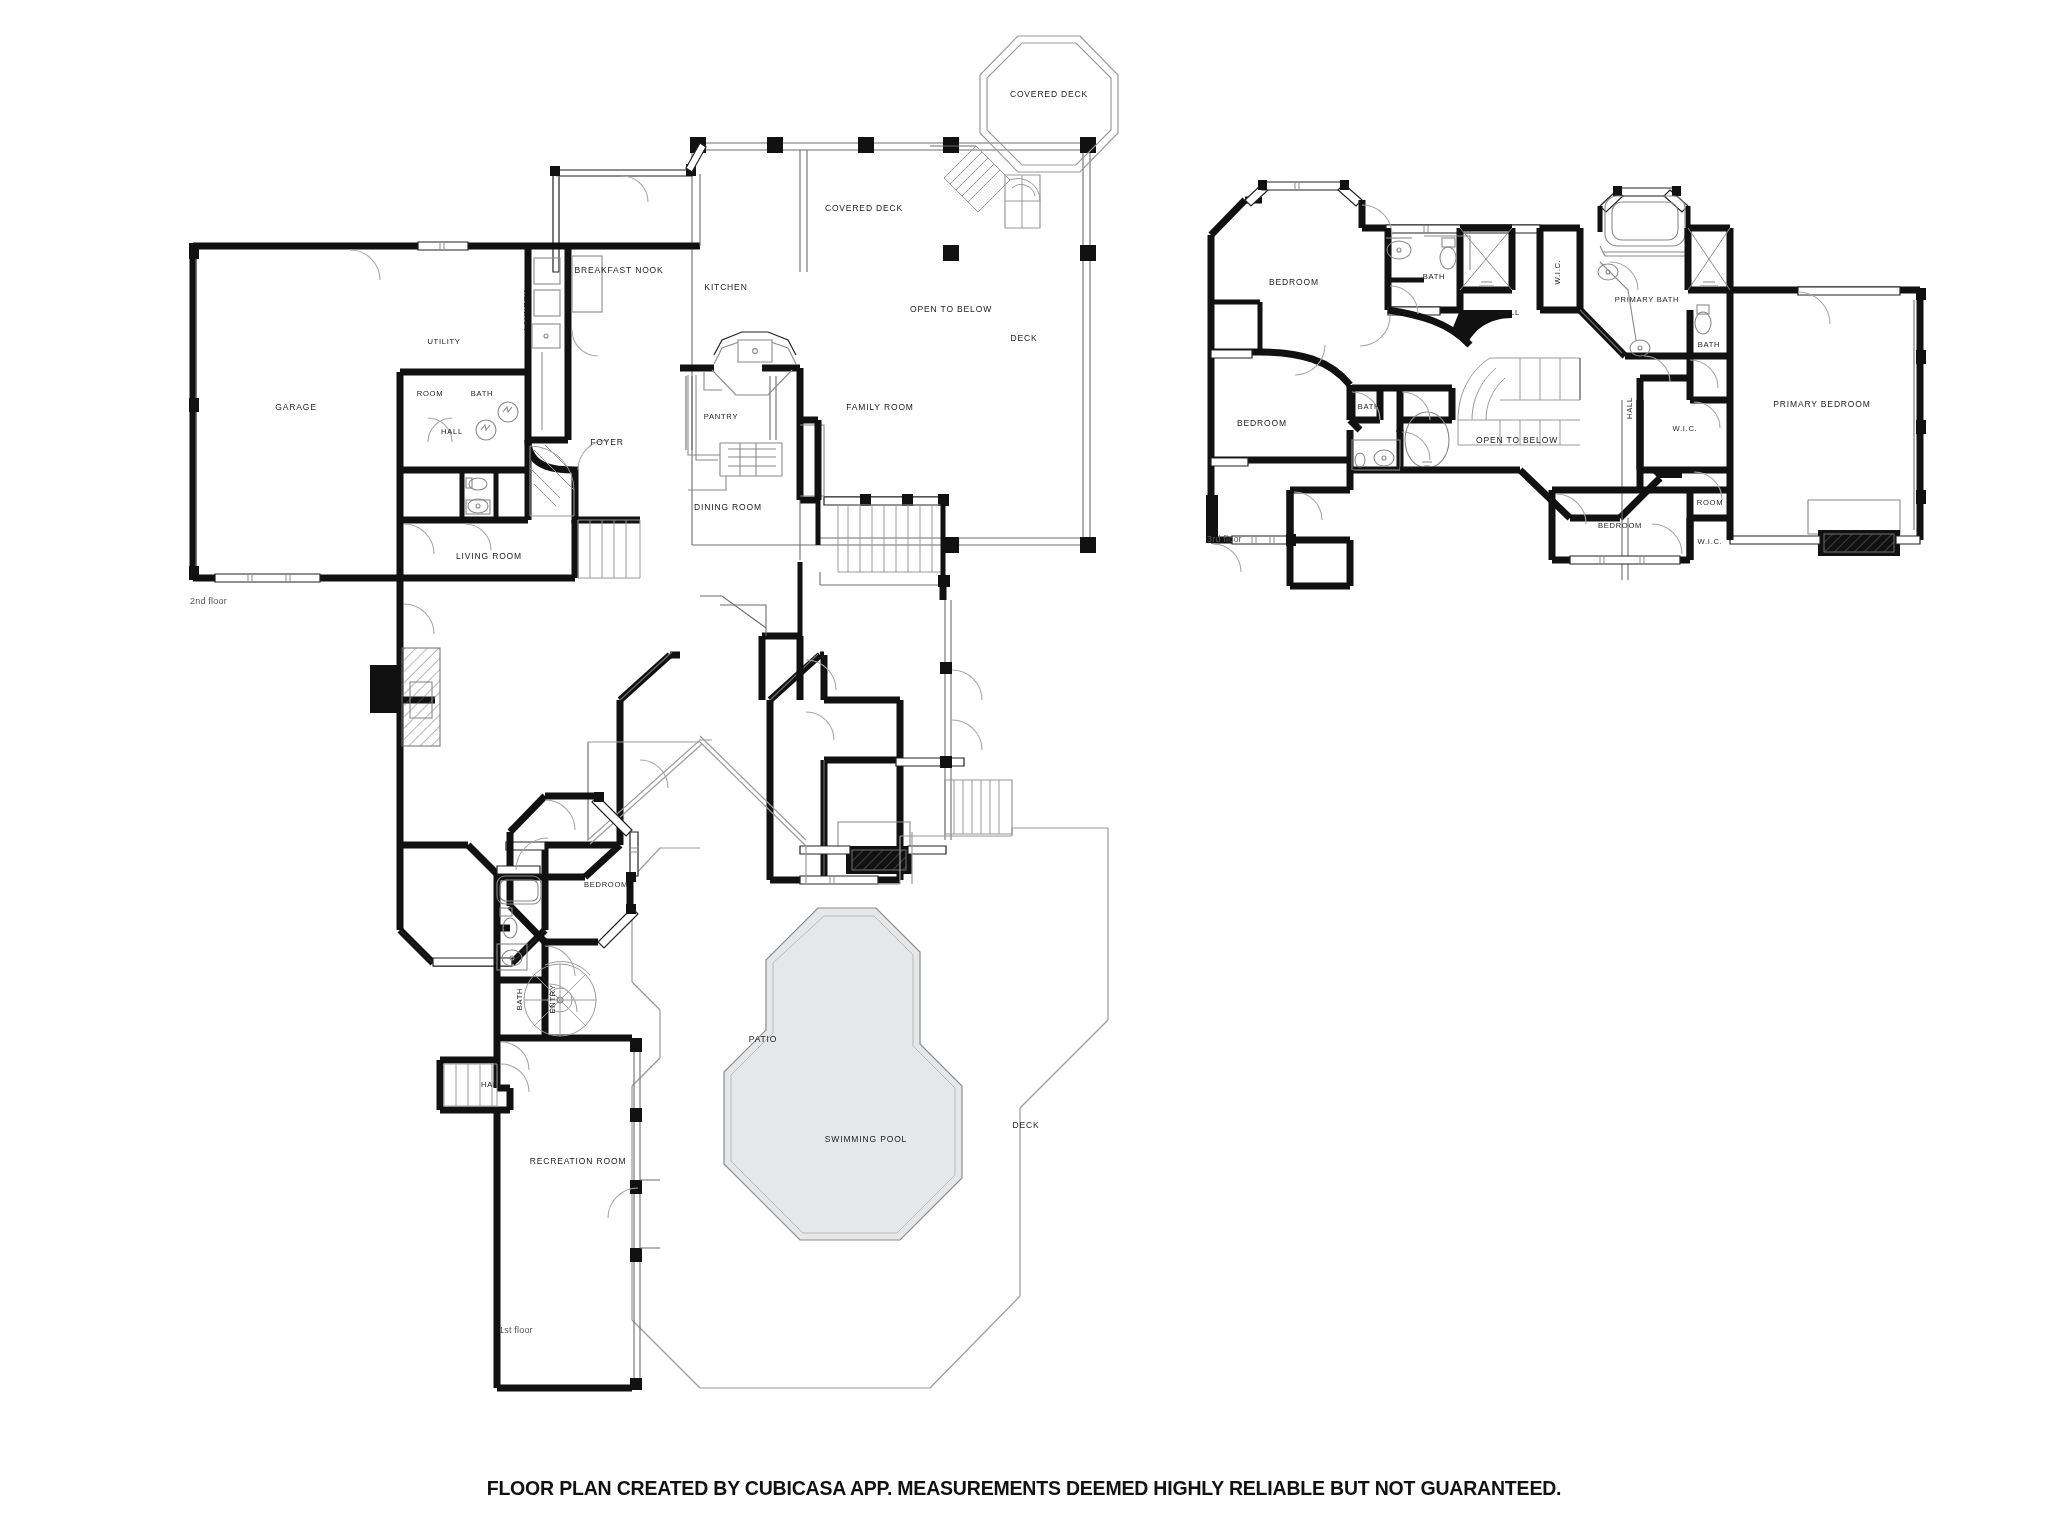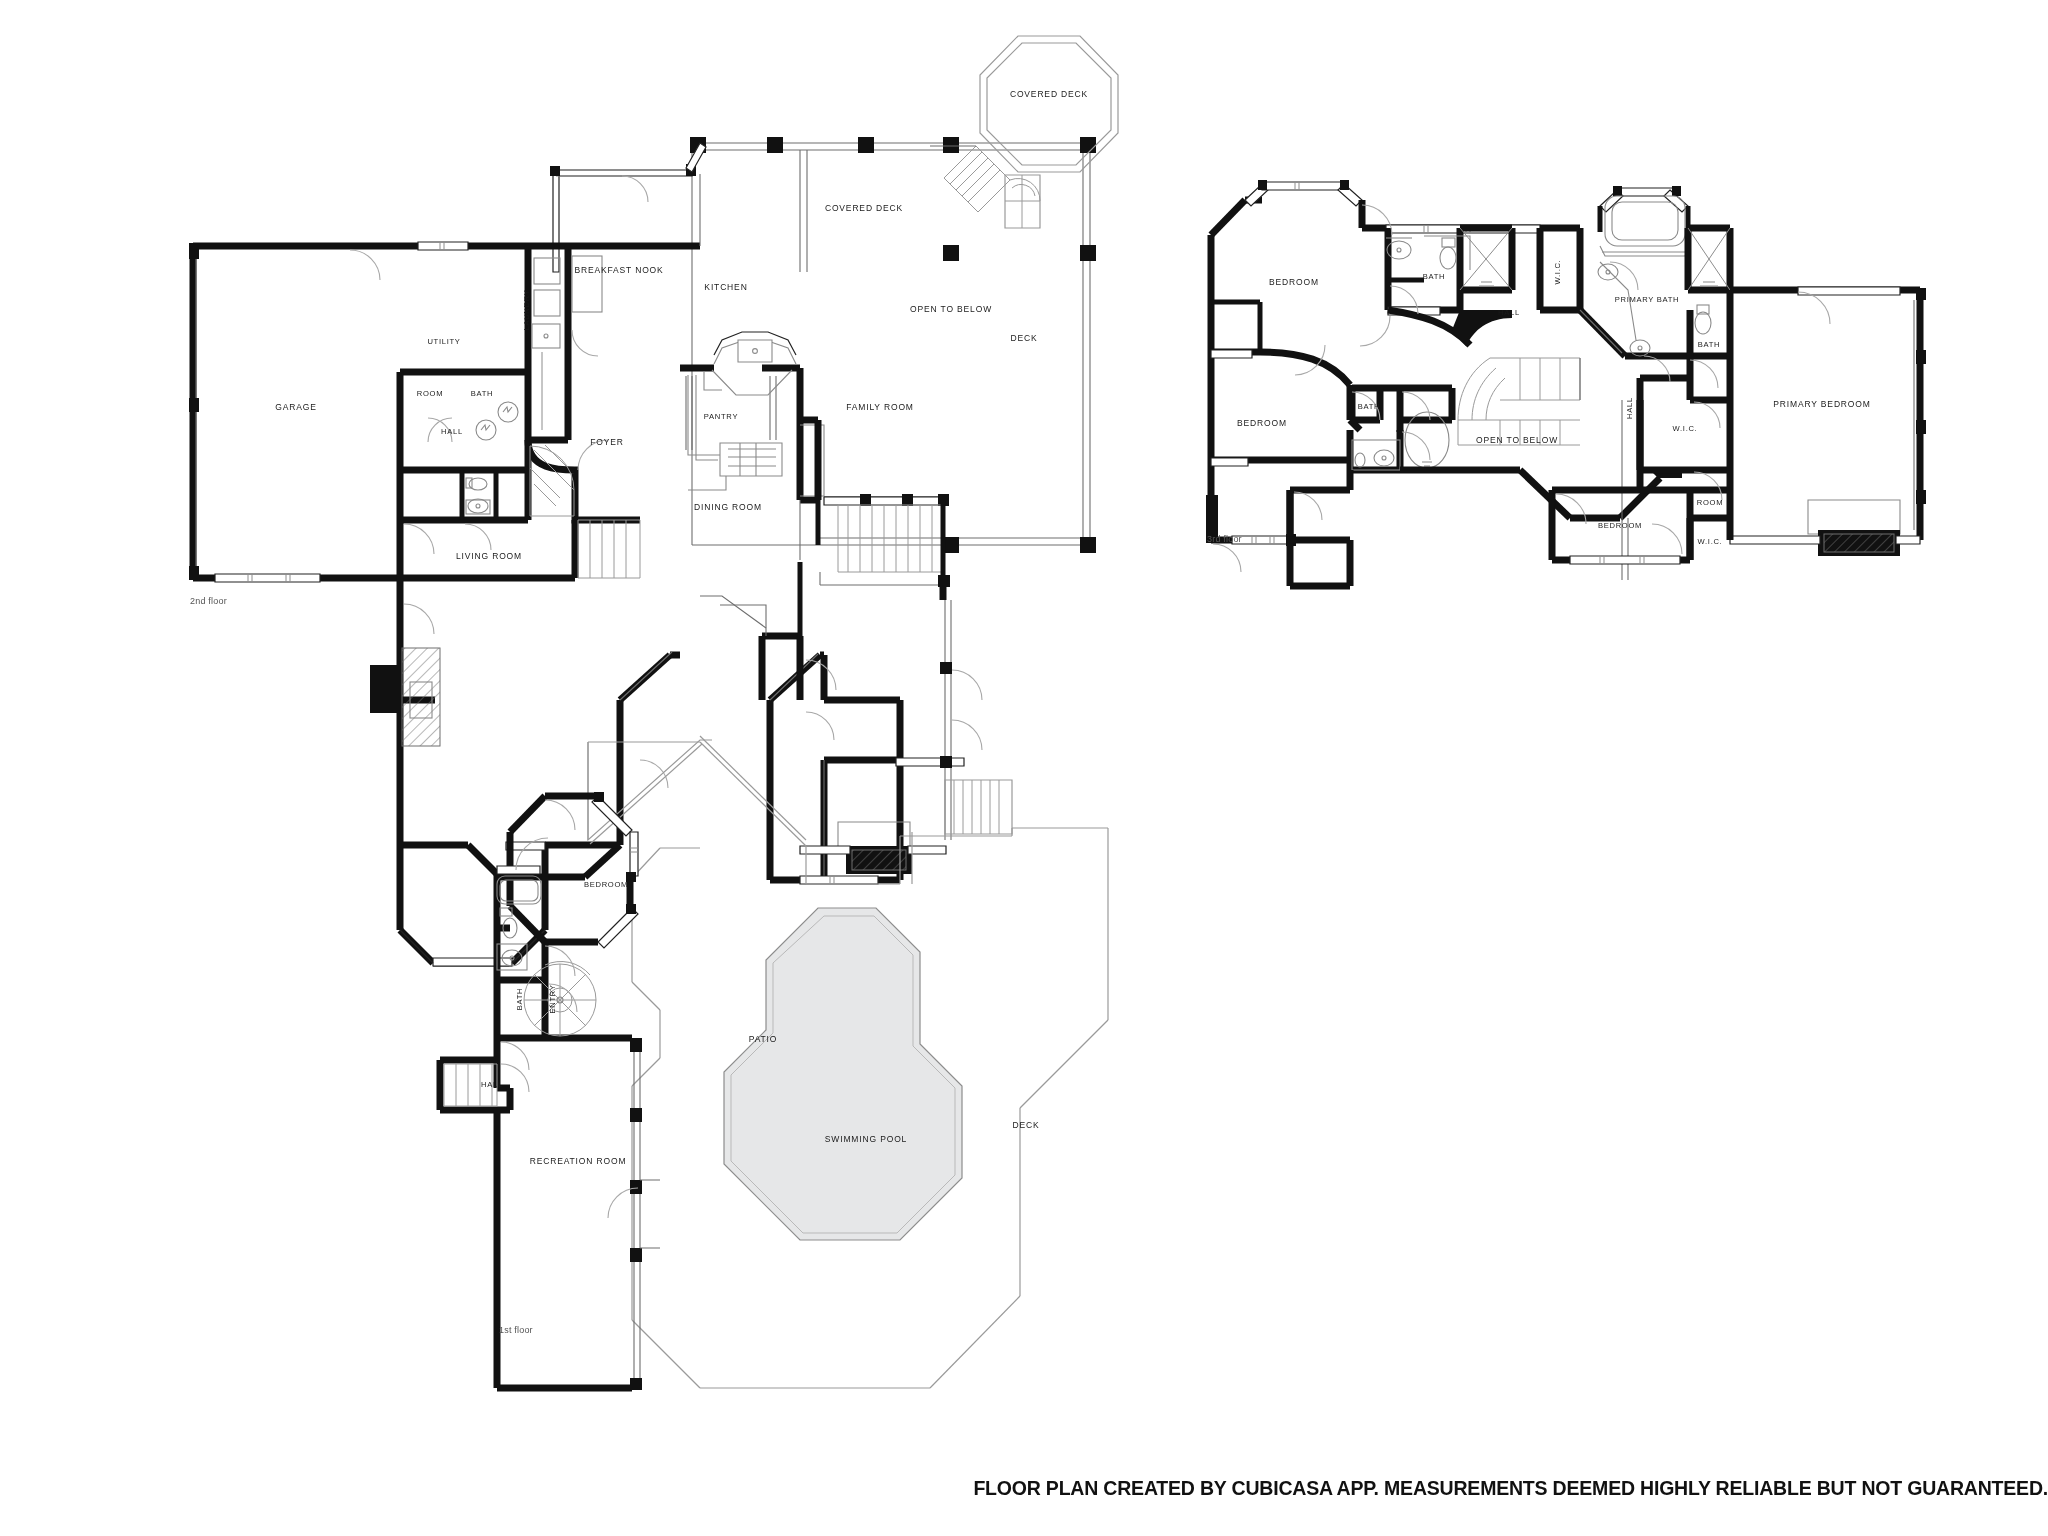--- a/index.html
+++ b/index.html
@@ -2,21 +2,21 @@
 <html><head>
 <meta charset="utf-8">
 <style>
   html,body{margin:0;padding:0;background:#ffffff;}
   body{width:2048px;height:1536px;position:relative;font-family:"Liberation Sans",sans-serif;overflow:hidden;}
   #sheet{position:absolute;inset:0;background:#fff;}
   svg.plan{position:absolute;left:0;top:0;width:2048px;height:1536px;}
   .rmlabel{font-family:"Liberation Sans",sans-serif;font-size:8.5px;letter-spacing:.85px;fill:#1a1a1a;text-anchor:middle;dominant-baseline:middle;}
   .rmlabel.sm{font-size:7.6px;letter-spacing:.7px;}
   .floorlabel{font-family:"Liberation Sans",sans-serif;font-size:9px;fill:#555;letter-spacing:.2px;}
-  .footer{position:absolute;left:0;right:0;bottom:36px;text-align:right;font-family:"Liberation Sans",sans-serif;font-size:19.5px;letter-spacing:-0.2px;color:#111;font-weight:600;}
+  .footer{position:absolute;left:0;right:0;bottom:36px;text-align:center;font-family:"Liberation Sans",sans-serif;font-size:19.5px;letter-spacing:-0.2px;color:#111;font-weight:600;}
   .wall{fill:none;stroke:#111;stroke-width:7;stroke-linecap:butt;stroke-linejoin:miter;}
   .wall-med{fill:none;stroke:#111;stroke-width:5;}
   .wall-thin{fill:none;stroke:#111;stroke-width:3.2;}
   .hair{fill:none;stroke:#6e6e6e;stroke-width:1.1;}
   .hair2{fill:none;stroke:#8c8c8c;stroke-width:1;}
   .fix{fill:none;stroke:#8a8a8a;stroke-width:1.1;}
   .fixfill{fill:#ffffff;stroke:#8a8a8a;stroke-width:1.1;}
   .door{fill:none;stroke:#a8a8a8;stroke-width:1.1;}
   .winband{fill:#ffffff;stroke:#222;stroke-width:1.2;}
   .solid{fill:#111;stroke:none;}

